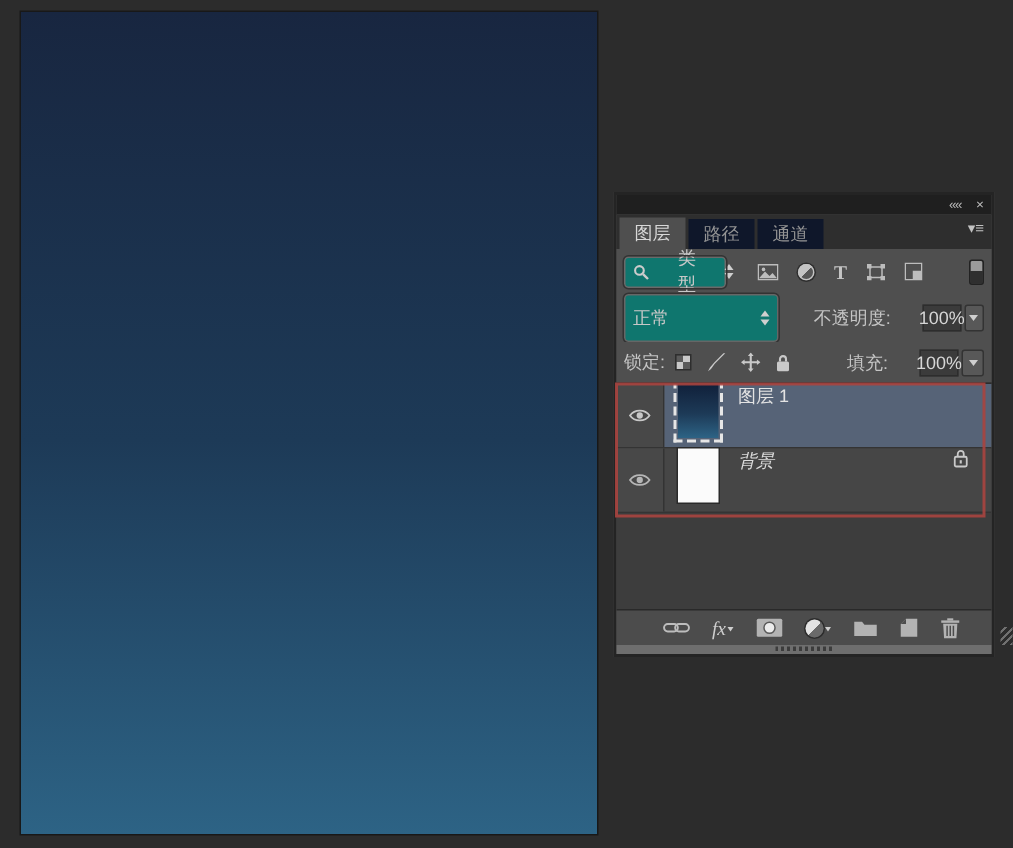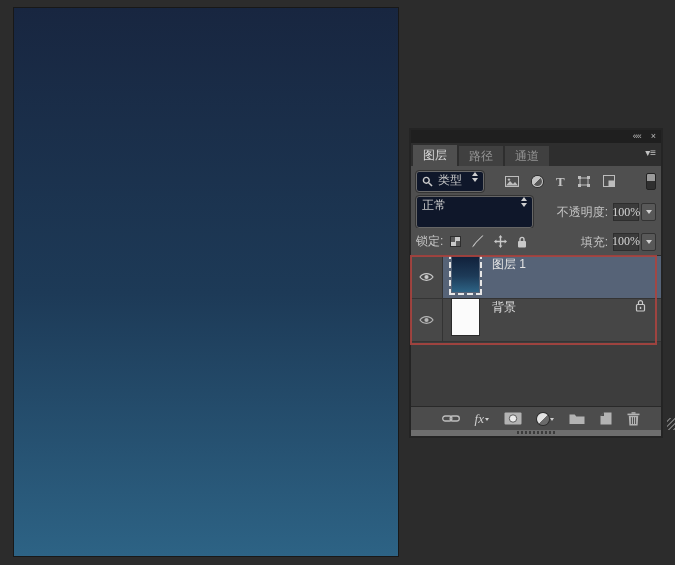--- a/index.html
+++ b/index.html
@@ -30,35 +30,35 @@
     padding:0 6px; color:#b9b9b9; font-size:9px; line-height:1;
   }
   .topbar .glyph { cursor:pointer; letter-spacing:-1px; }
 
   .tabbar {
     height:23px; flex:0 0 23px; background:#2e2e2e;
     display:flex; align-items:flex-end; position:relative;
   }
   .tab {
     height:20px; padding:0 10px; display:flex; align-items:center;
-    background:#404040; color:#949494; margin-right:2px; font-size:12px;
+    background:#0f172a; color:#949494; margin-right:2px; font-size:12px;
   }
   .tab:first-child { margin-left:2px; }
   .tab.active { background:#4f4f4f; color:#d8d8d8; height:21px; }
   .panel-menu {
     position:absolute; right:5px; top:4px; color:#c2c2c2; font-size:10px;
     letter-spacing:0; cursor:pointer;
   }
 
   .ctrl-row { flex:0 0 30px; display:flex; align-items:center; padding:0 5px; background:#4f4f4f; }
   .ctrl-row.lock-row { flex:0 0 27px; }
 
   .dropdown {
-    display:flex; gap:5px;
-    background:#0f172a; border:1px solid #6a6a6a; outline:1px solid #333;
+    display:flex; align-items:center; gap:19px;
+    background:#0f766e; border:1px solid #6a6a6a; outline:1px solid #333;
     border-radius:3px; height:21px; padding:0 5px; cursor:pointer;
   }
   .dropdown.plain { border-color:#666; }
   .spin { display:flex; flex-direction:column; gap:2px; margin-left:auto; }
   .tri-up    { width:0;height:0;border-left:3.5px solid transparent;border-right:3.5px solid transparent;border-bottom:4px solid #cfcfcf; }
   .tri-down  { width:0;height:0;border-left:3.5px solid transparent;border-right:3.5px solid transparent;border-top:4px solid #cfcfcf; }
 
   .filter-dd { width:68px; }
   .filter-icons { display:flex; align-items:center; gap:13px; margin-left:21px; }
   .icon-btn { display:flex; align-items:center; justify-content:center; cursor:pointer; }
@@ -72,21 +72,21 @@
     width:10px; height:17px; margin-left:auto; border-radius:2px;
     background:linear-gradient(#9a9a9a 0 45%, #2f2f2f 45% 100%);
     border:1px solid #222; cursor:pointer;
   }
 
   .blend-dd { width:118px; height:32px; }
   .lbl { color:#c5c5c5; white-space:nowrap; }
   .valuebox {
     width:26px; height:18px; background:#3b3b3b; border:1px solid #2d2d2d;
     color:#d6d6d6; display:flex; align-items:center; justify-content:center;
-    margin-left:5px; cursor:text;font-family:Liberation Serif, serif;
+    margin-left:21px; cursor:text;
   }
   .dd-btn {
     width:15px; height:18px; background:#585858; border:1px solid #333;
     border-radius:2px; margin-left:2px; display:flex; align-items:center; justify-content:center; cursor:pointer;
   }
 
   .lock-icons { display:flex; align-items:center; gap:10px; margin-left:7px; }
   .checker {
     width:11px; height:11px; border:1px solid #2e2e2e;
     background:conic-gradient(#c9c9c9 0 90deg, #5a5a5a 90deg 180deg, #c9c9c9 180deg 270deg, #5a5a5a 270deg);
@@ -102,21 +102,21 @@
   }
   .row-body { flex:1; display:flex; align-items:flex-start; padding-left:9px; }
   .layer-row.selected .row-body { background:#566377; }
   .thumb { width:27px; height:36px; flex:0 0 27px; }
   .thumb.gradient {
     background:linear-gradient(180deg,#10203a 0%, #1d3a57 55%, #2d6385 100%);
     outline:2px dashed #e6e6e6; outline-offset:1px;
   }
   .thumb.white { background:#fbfbfb; box-shadow:0 0 0 1px #2a2a2a; }
   .layer-name { margin-left:13px; color:#e3e3e3; font-size:12px; }
-  .layer-name.italic { color:#dcdcdc; }
+  .layer-name.italic { font-style:italic; color:#dcdcdc; }
   .row-lock { margin-left:auto; margin-right:15px; display:flex; align-items:center; }
 
   
   .toolbar {
     flex:0 0 24px; background:#4c4c4c; border-top:1px solid #292929;
     display:flex; align-items:center; justify-content:flex-end;
     gap:15px; padding-right:21px; position:relative;
   }
   .tb-icon { display:flex; align-items:center; cursor:pointer; }
   .fx-label { font-style:italic; font-family:"Liberation Serif","DejaVu Serif",serif; font-size:13px; color:#cfcfcf; line-height:1; }

